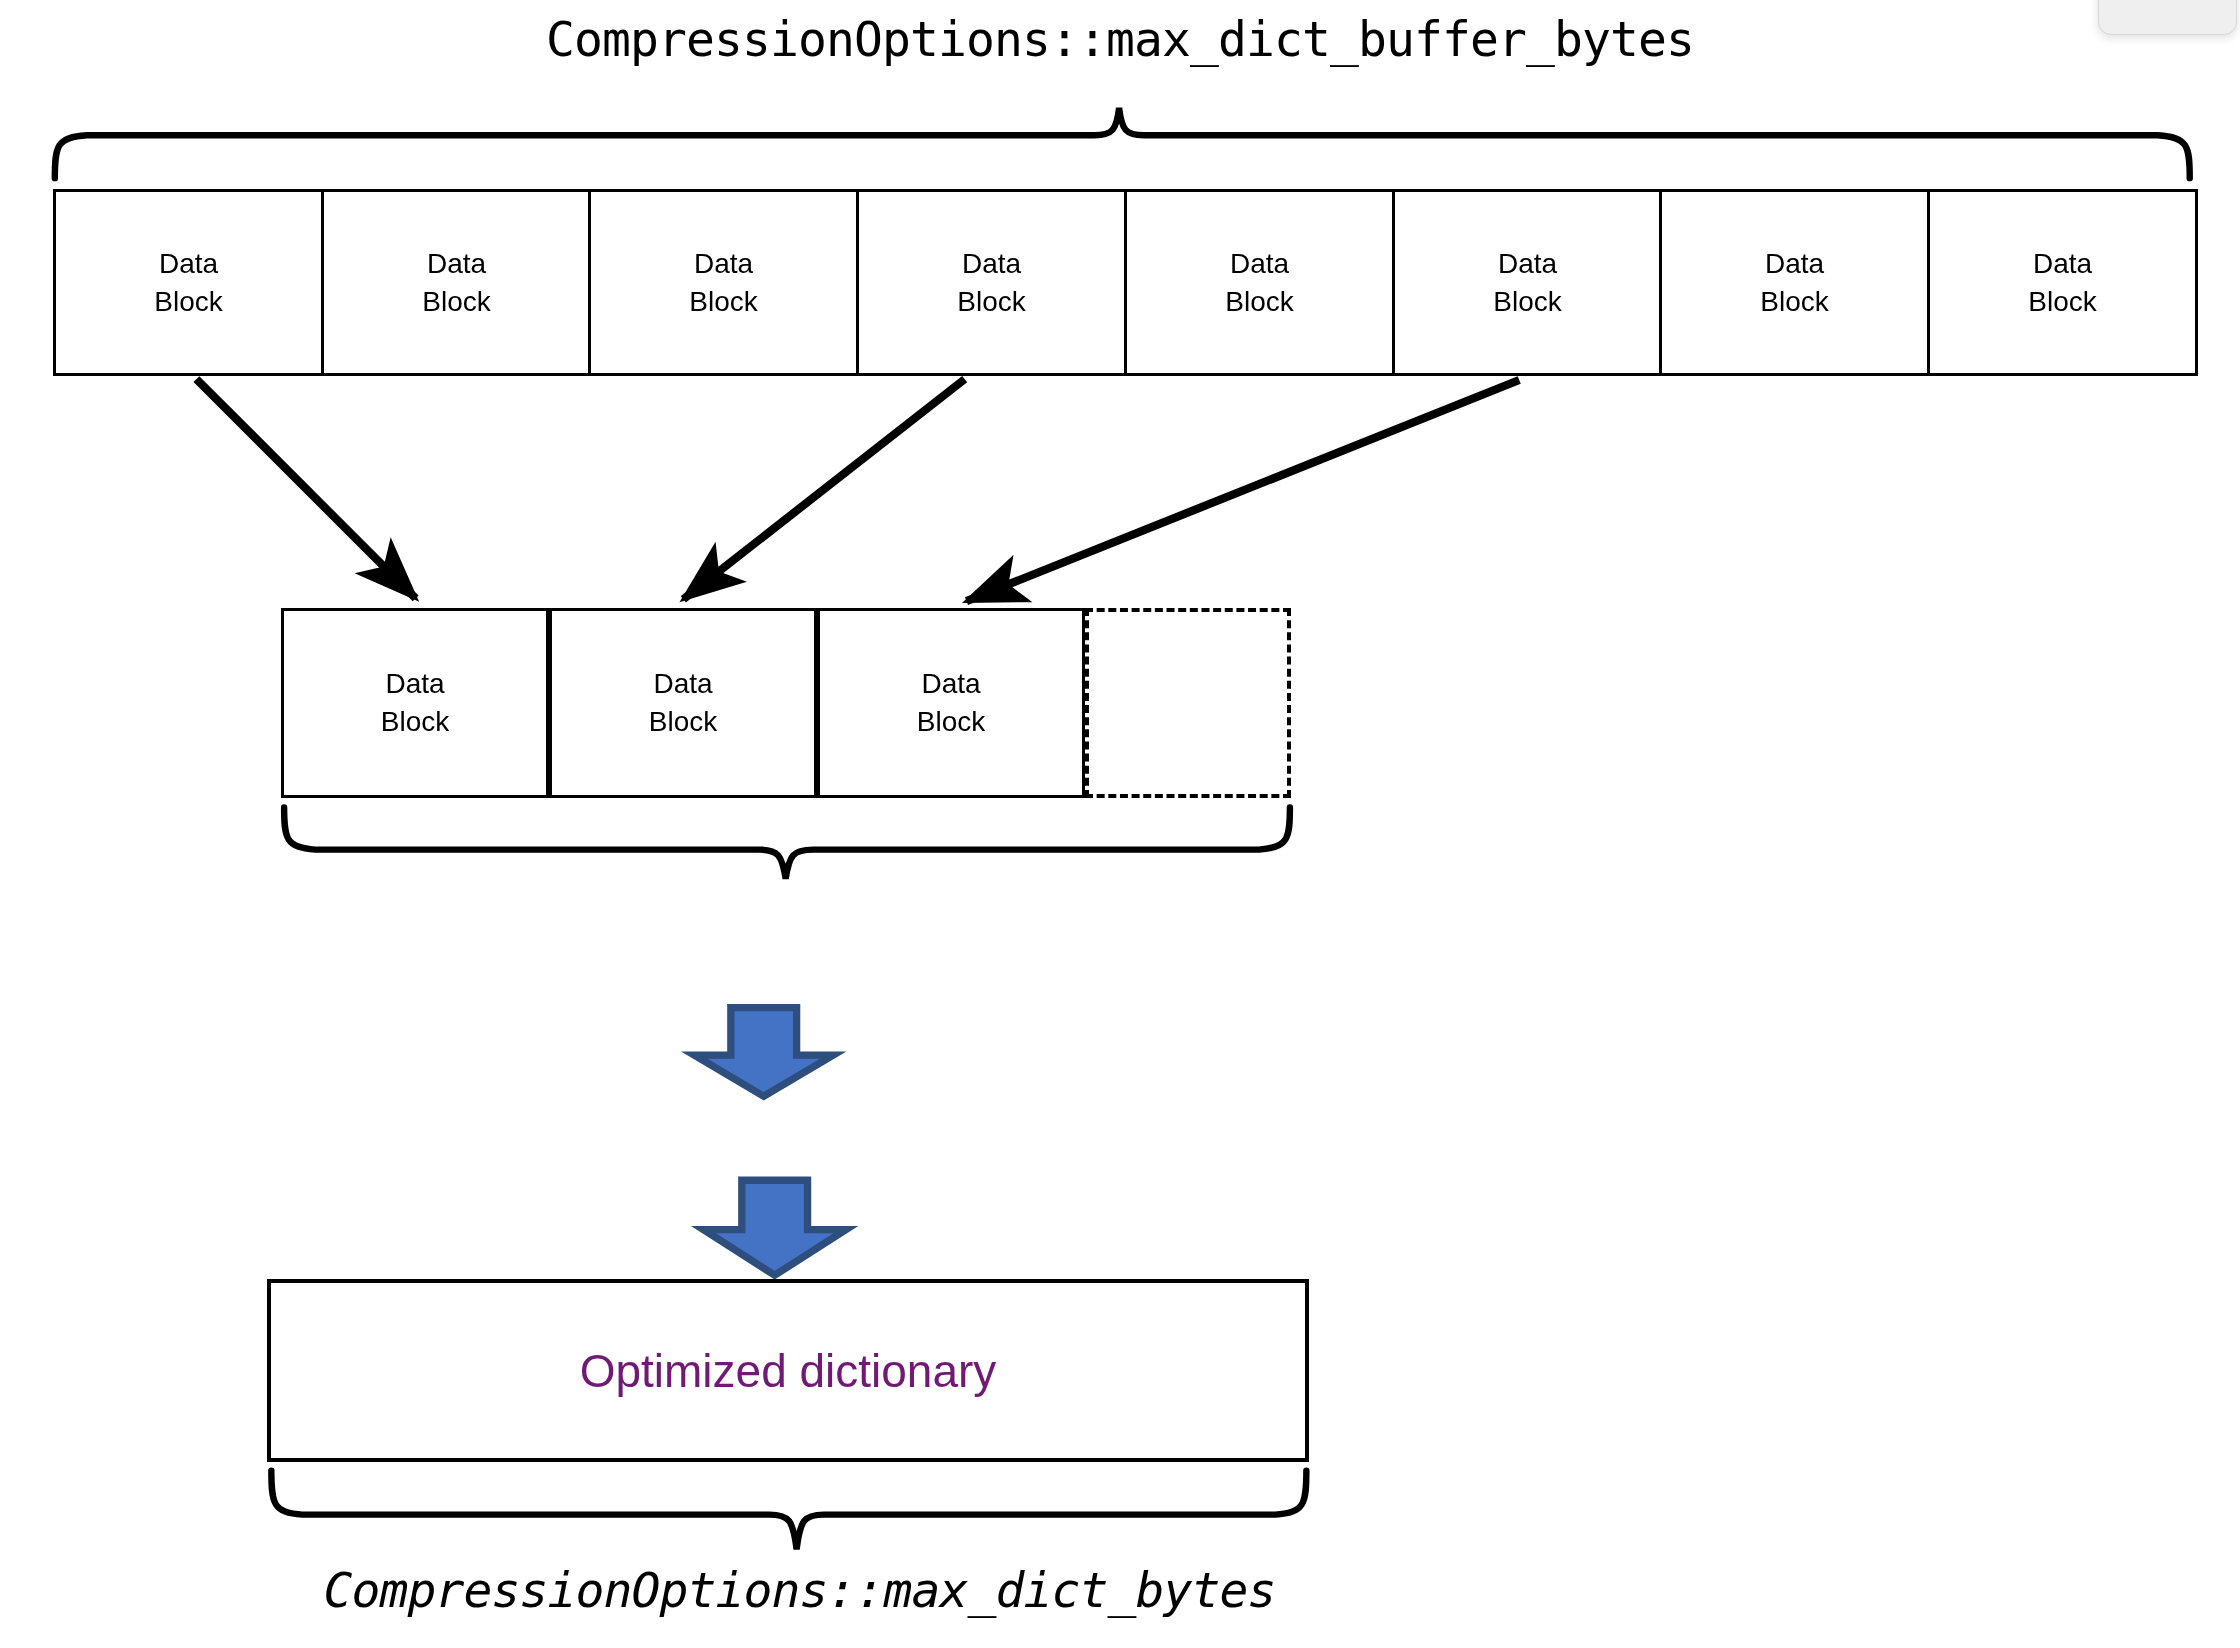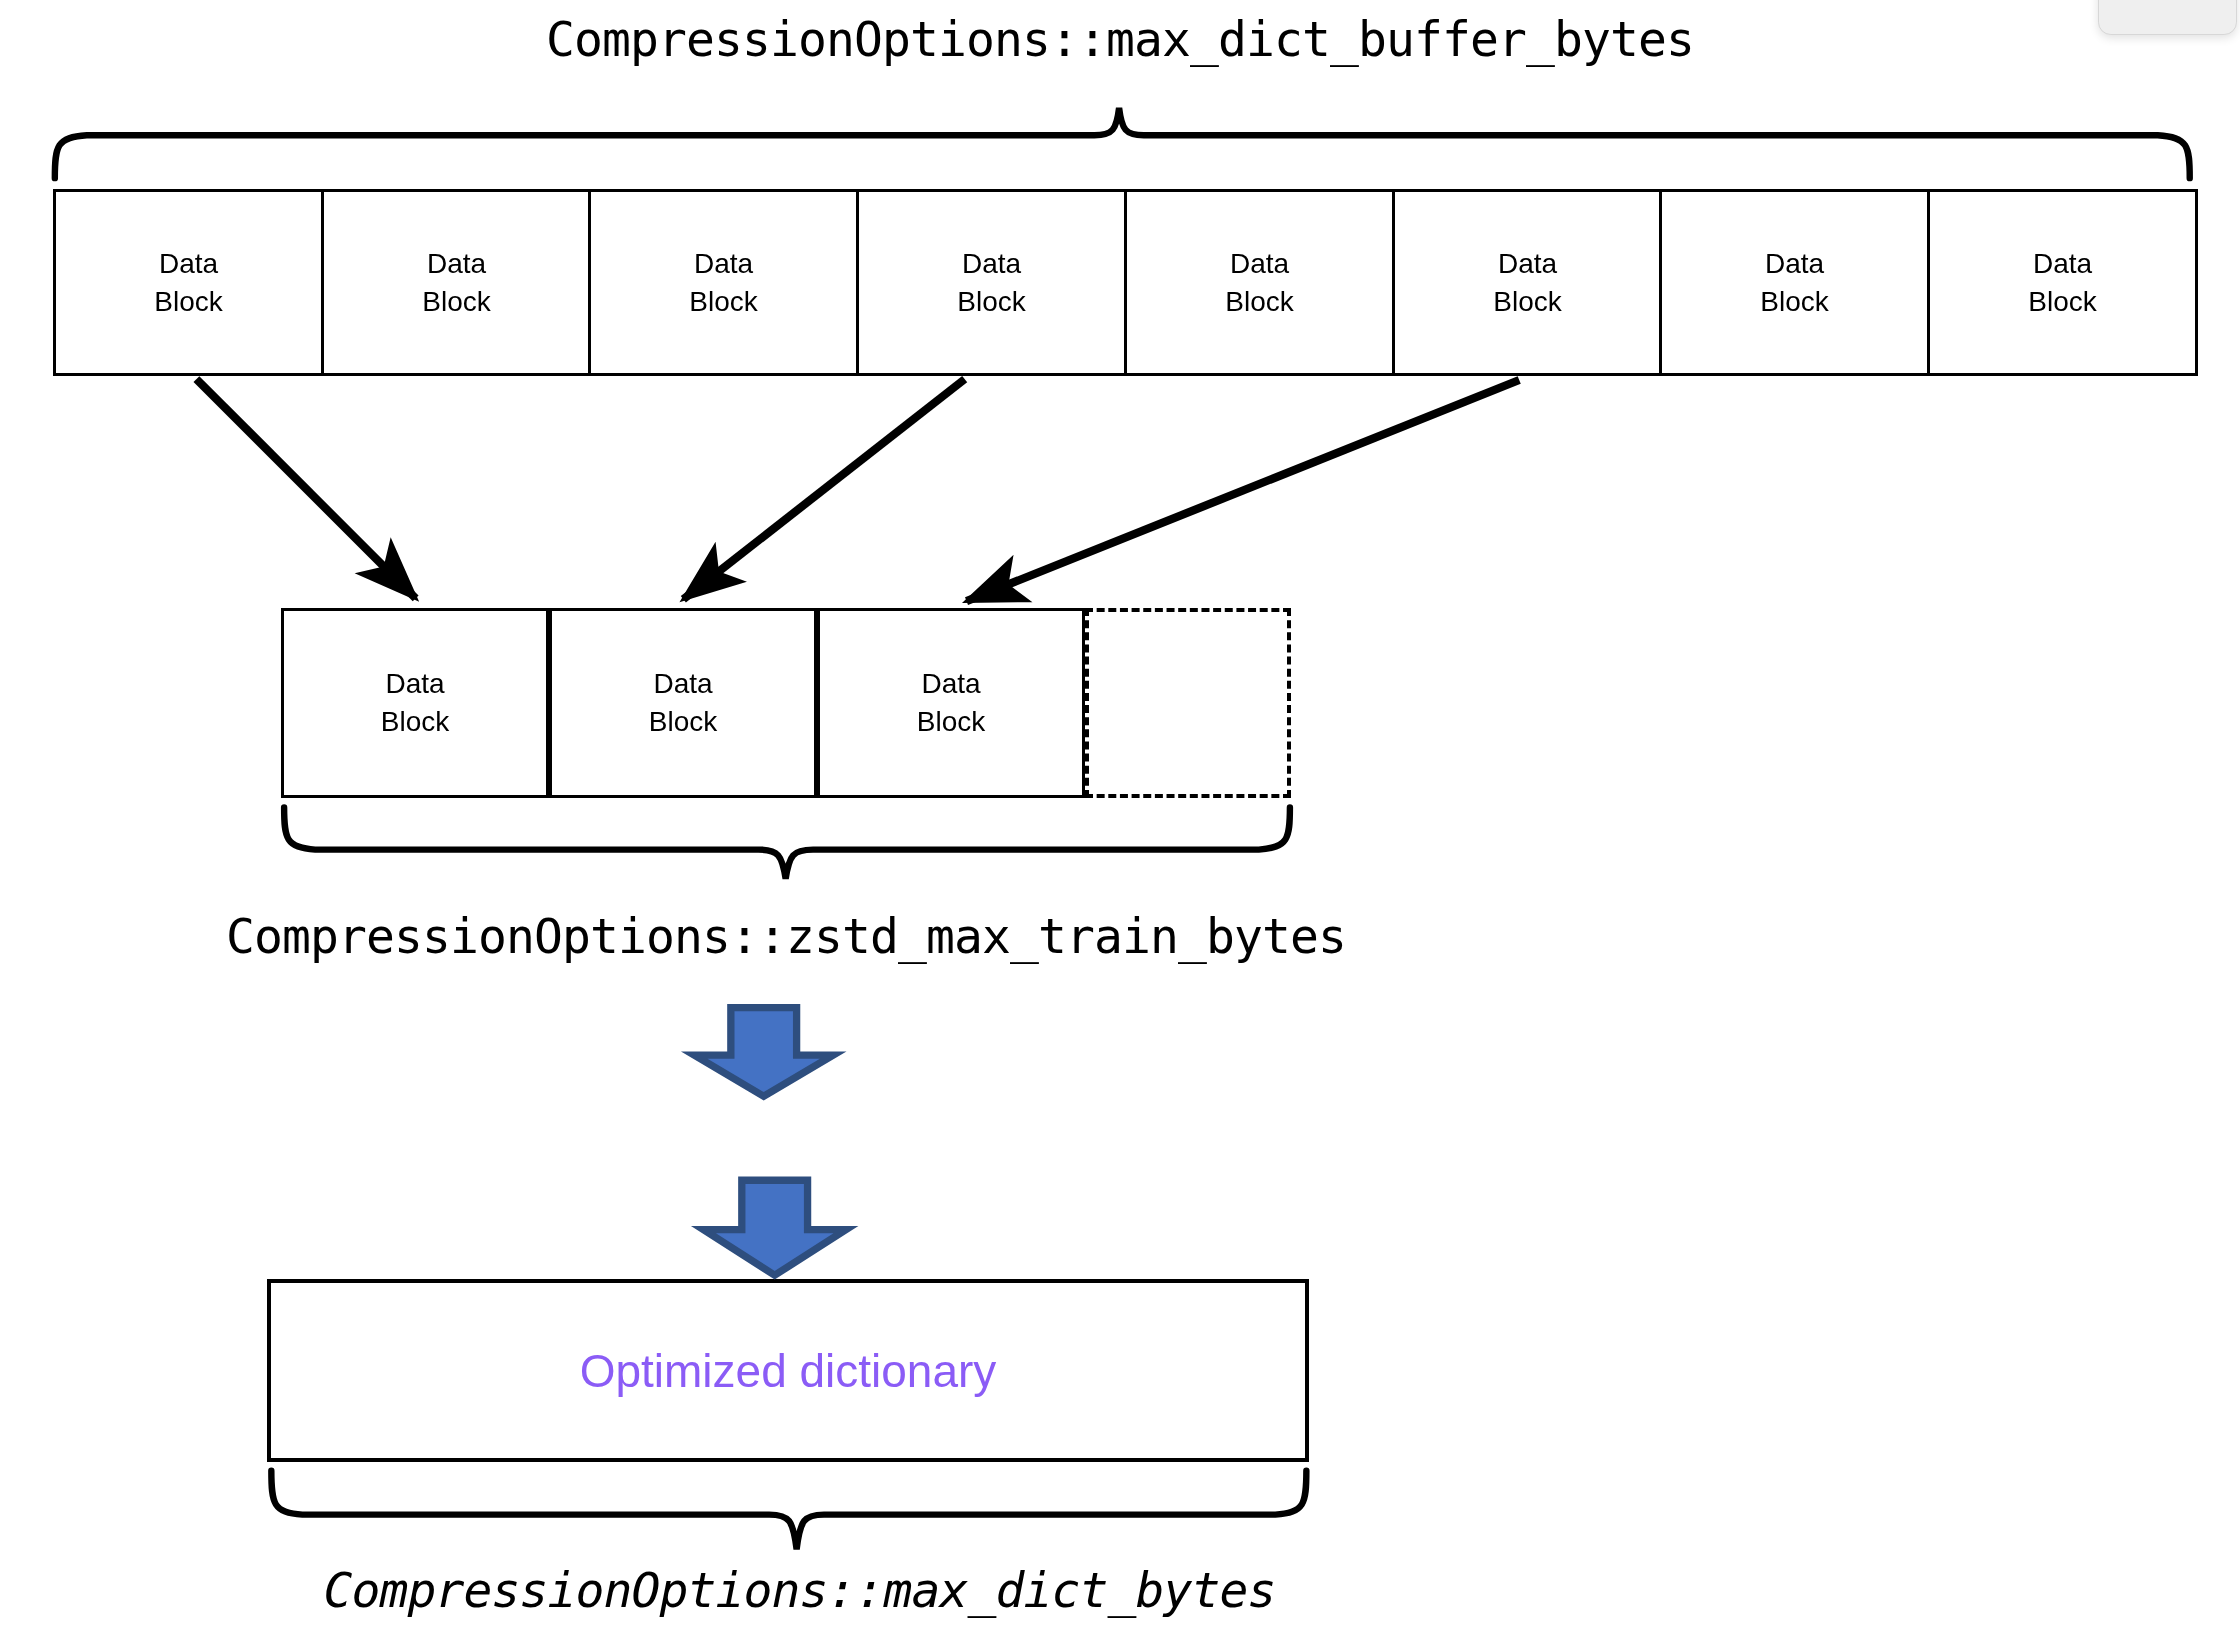--- a/index.html
+++ b/index.html
@@ -49,21 +49,21 @@
   .bigbox {
     position: absolute;
     box-sizing: border-box;
     background: #ffffff;
     border: 4.6px solid #000000;
     display: flex;
     align-items: center;
     justify-content: center;
     font-family: "Liberation Sans", sans-serif;
     font-size: 46px;
-    color: #8b5cf6;
+    color: #701a75;
   }
   svg.overlay {
     position: absolute;
     left: 0;
     top: 0;
     width: 2240px;
     height: 1648px;
     pointer-events: none;
   }
   .corner-panel {
@@ -124,21 +124,20 @@
   <div class="block" style="left:549px; top:608px; width:268px; height:190px;">
     <span class="ln">Data</span>
     <span class="ln">Block</span>
   </div>
   <div class="block" style="left:817px; top:608px; width:268px; height:190px;">
     <span class="ln">Data</span>
     <span class="ln">Block</span>
   </div>
   <div class="block dashed" style="left:1085px; top:608px; width:206px; height:190px;"></div>
 
-  <div class="mono-label" style="left:0px; top:912px; width:1572px;">CompressionOptions::zstd_max_train_bytes</div>
 
 
   <div class="bigbox" style="left:267px; top:1279px; width:1042px; height:183px;">
     <span>Optimized dictionary</span>
   </div>
 
   <div class="mono-label" style="left:0px; top:1566px; width:1599px;font-style:italic;">CompressionOptions::max_dict_bytes</div>
 
   <svg class="overlay" viewBox="0 0 2452 1804" xmlns="http://www.w3.org/2000/svg">
     <defs>

